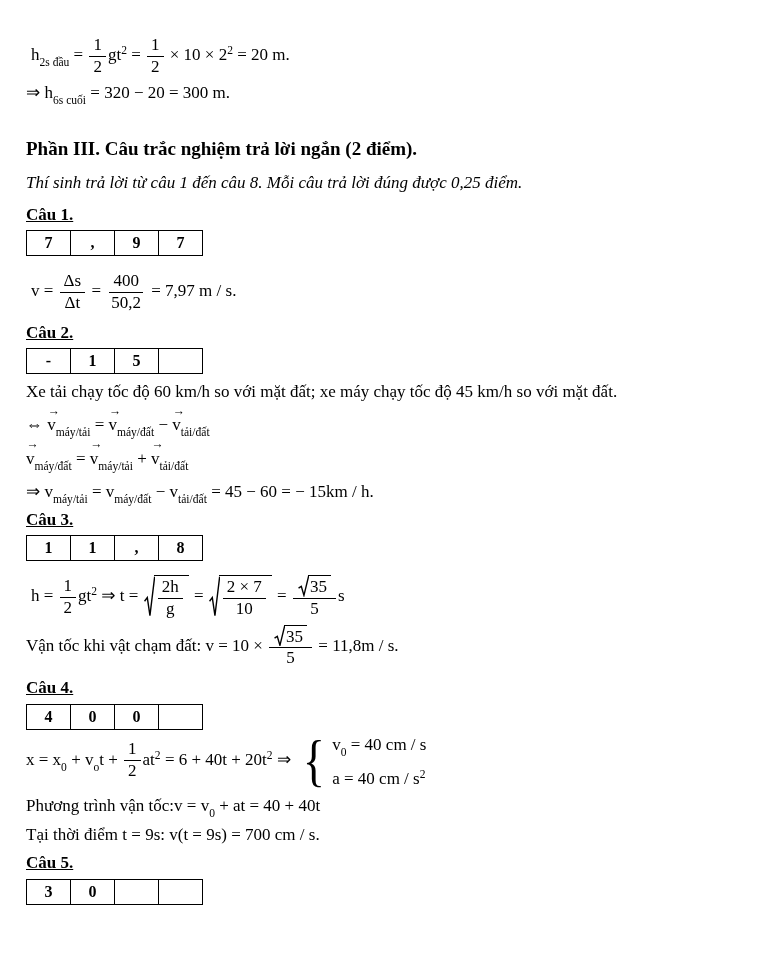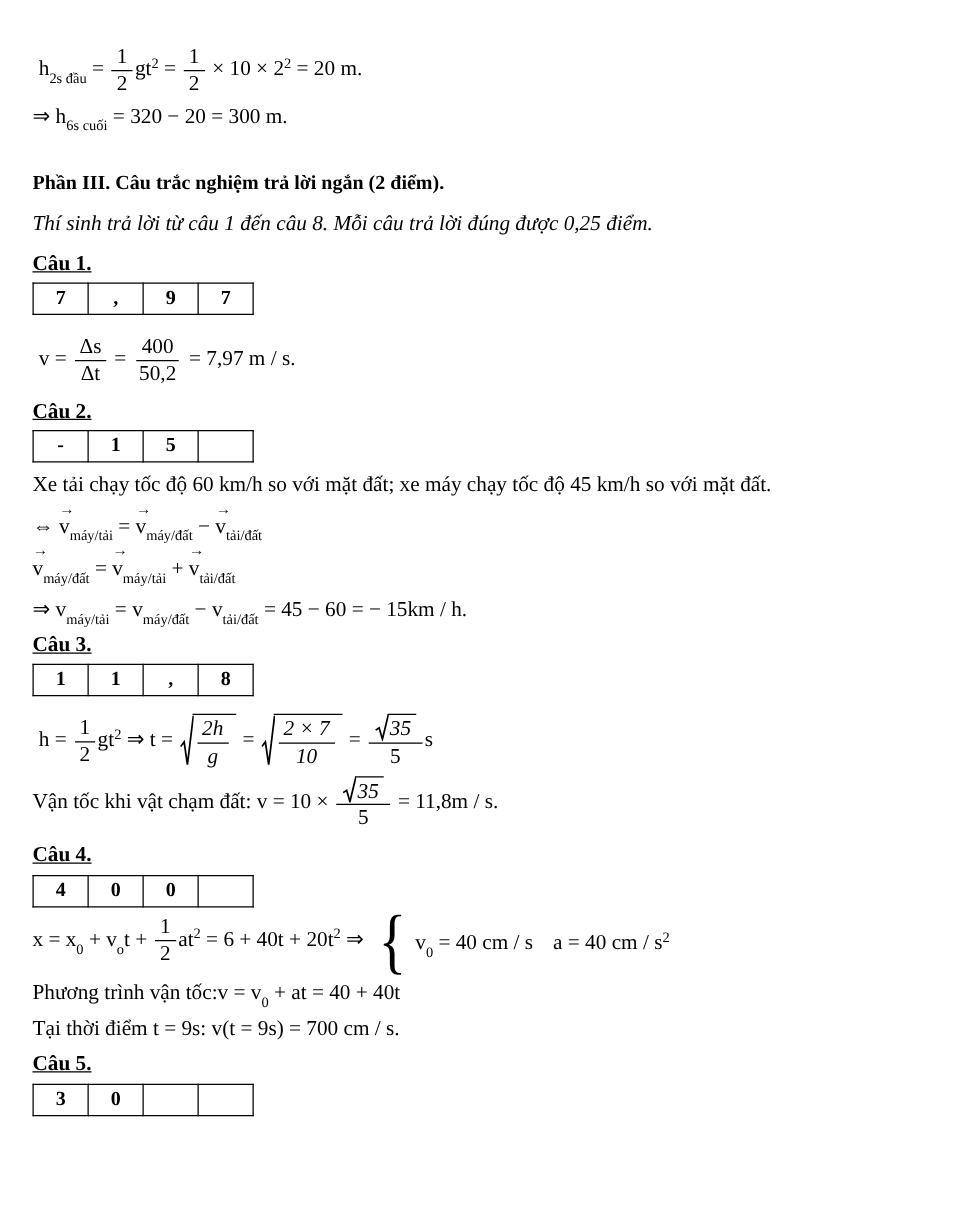--- a/index.html
+++ b/index.html
@@ -7,21 +7,21 @@
   body {
     width: 763px; height: 966px;
     background: #ffffff; color: #000000;
     font-family: "Liberation Serif", serif;
     font-size: 17px;
     overflow: hidden;
   }
   .doc { padding: 8px 12px 0 26px; margin-top: 24px; }
 
   .math-line { line-height: 1.25; }
-  .section-heading { font-size: 16px; font-weight: bold; margin: 34px 0 0 0; }
+  .section-heading { font-size: 19px; font-weight: bold; margin: 34px 0 0 0; }
   .instruction { font-style: italic; margin: 12px 0 0 0; line-height: 1.25; }
   .q-label { font-weight: bold; margin: 12px 0 0 0; line-height: 1.2; text-decoration: underline; }
   .statement { margin: 7px 0 0 0; line-height: 1.25; }
 
   table.answer-table { border-collapse: collapse; margin-top: 5px; }
   .answer-table td {
     width: 44px; height: 25px;
     border: 1.6px solid #000;
     text-align: center; vertical-align: middle;
     font-weight: bold; font-size: 16px; padding: 0;
@@ -35,29 +35,29 @@
 
   sub.msub { font-size: 0.68em; vertical-align: -0.55em; line-height: 0; }
   sup.msup { font-size: 0.68em; vertical-align: 0.5em; line-height: 0; }
 
   .vec { position: relative; display: inline-block; }
   .vec::before { content: '\2192'; position: absolute; top: -0.78em; left: 0.02em;
                  font-size: 0.72em; line-height: 1; }
   .vec-line { padding-top: 10px; }
 
   .sqrt { display: inline-flex; align-items: stretch; position: relative;
-          padding-left: 10px; vertical-align: middle; margin: 0 1px; font-style: italic; }
+          padding-left: 10px; vertical-align: middle; margin: 0 1px; }
   .sqrt > svg.rad { position: absolute; left: 0; top: 0; width: 11px; height: 100%; }
   .radicand { display: inline-flex; align-items: center;
               border-top: 1.5px solid #000; padding: 2px 4px 0 2px; }
 
   .cases { display: inline-flex; align-items: center; vertical-align: middle; margin-left: 5px; }
   .brace { display: inline-block; font-size: 58px; font-weight: 300; line-height: 0.85;
            margin-right: 4px; transform: scaleX(0.8); }
-  .cases-col { display: inline-flex; flex-direction: row; gap: 16px; padding-top: 4px; }
+  .cases-col { display: inline-flex; flex-direction: column; gap: 16px; padding-top: 4px; }
   .case-row { display: block; line-height: 1.1; }
 
   
   .mt2 { margin-top: 2px; } .mt4 { margin-top: 4px; } .mt6 { margin-top: 6px; }
   .mt8 { margin-top: 8px; } .mt10 { margin-top: 10px; }
   .mt14 { margin-top: 14px; } .mt16 { margin-top: 16px; }
   .ind { padding-left: 5px; }
 </style>
 </head>
 <body>

